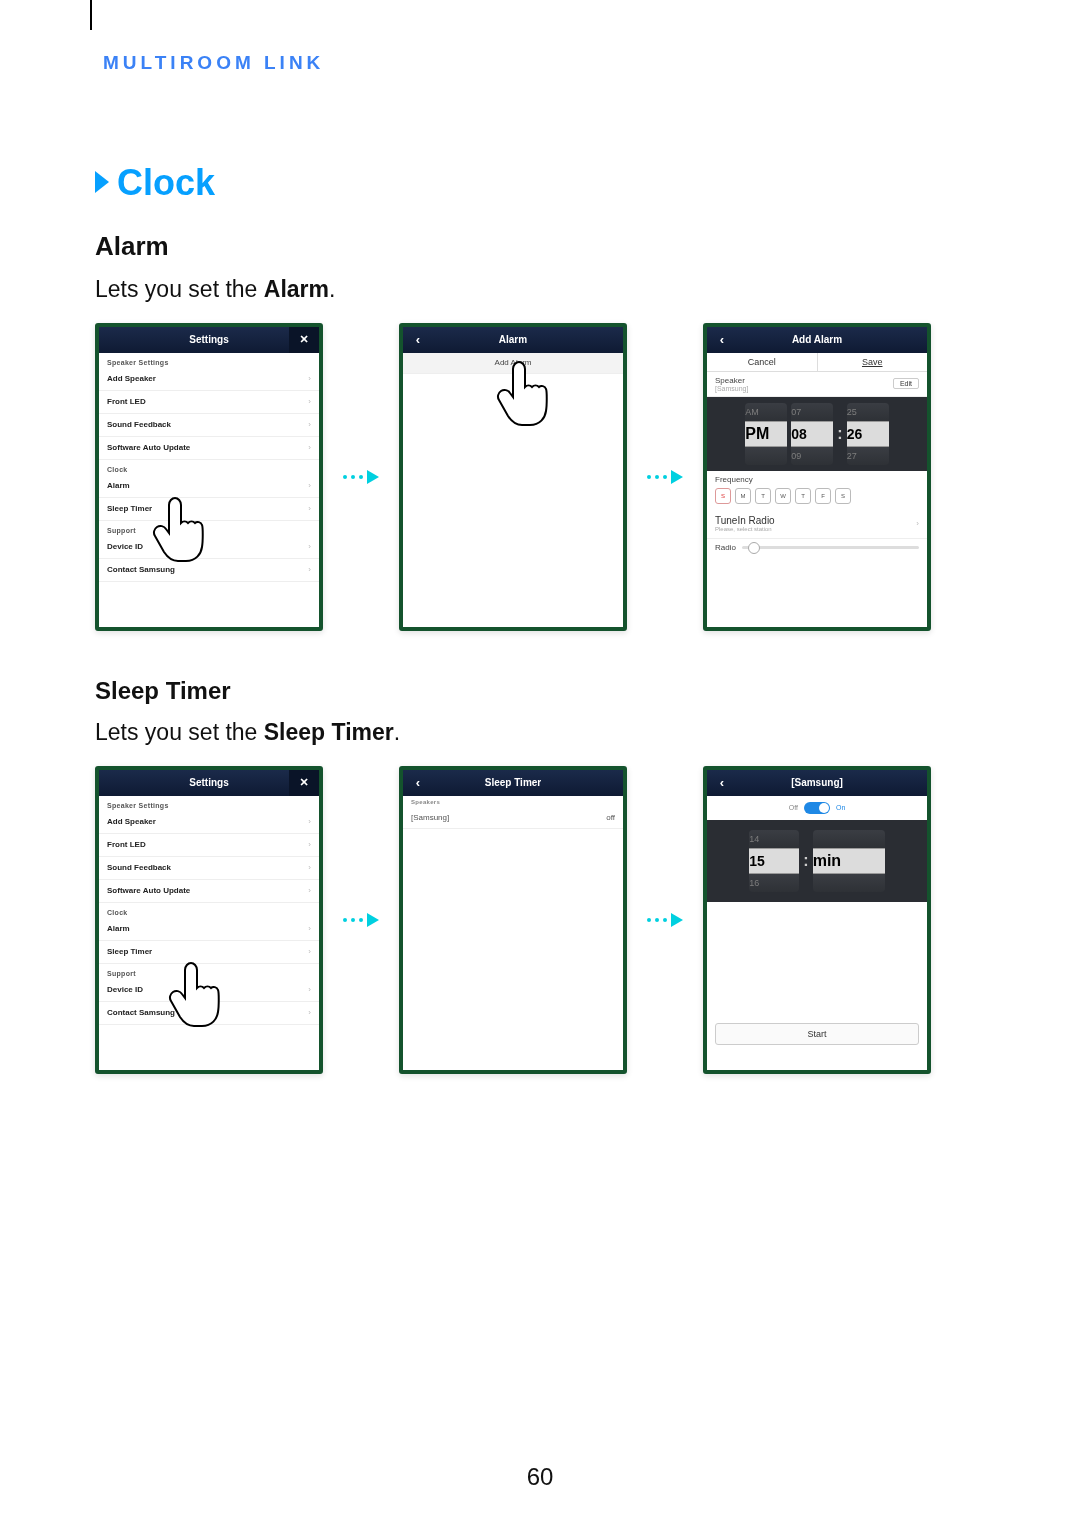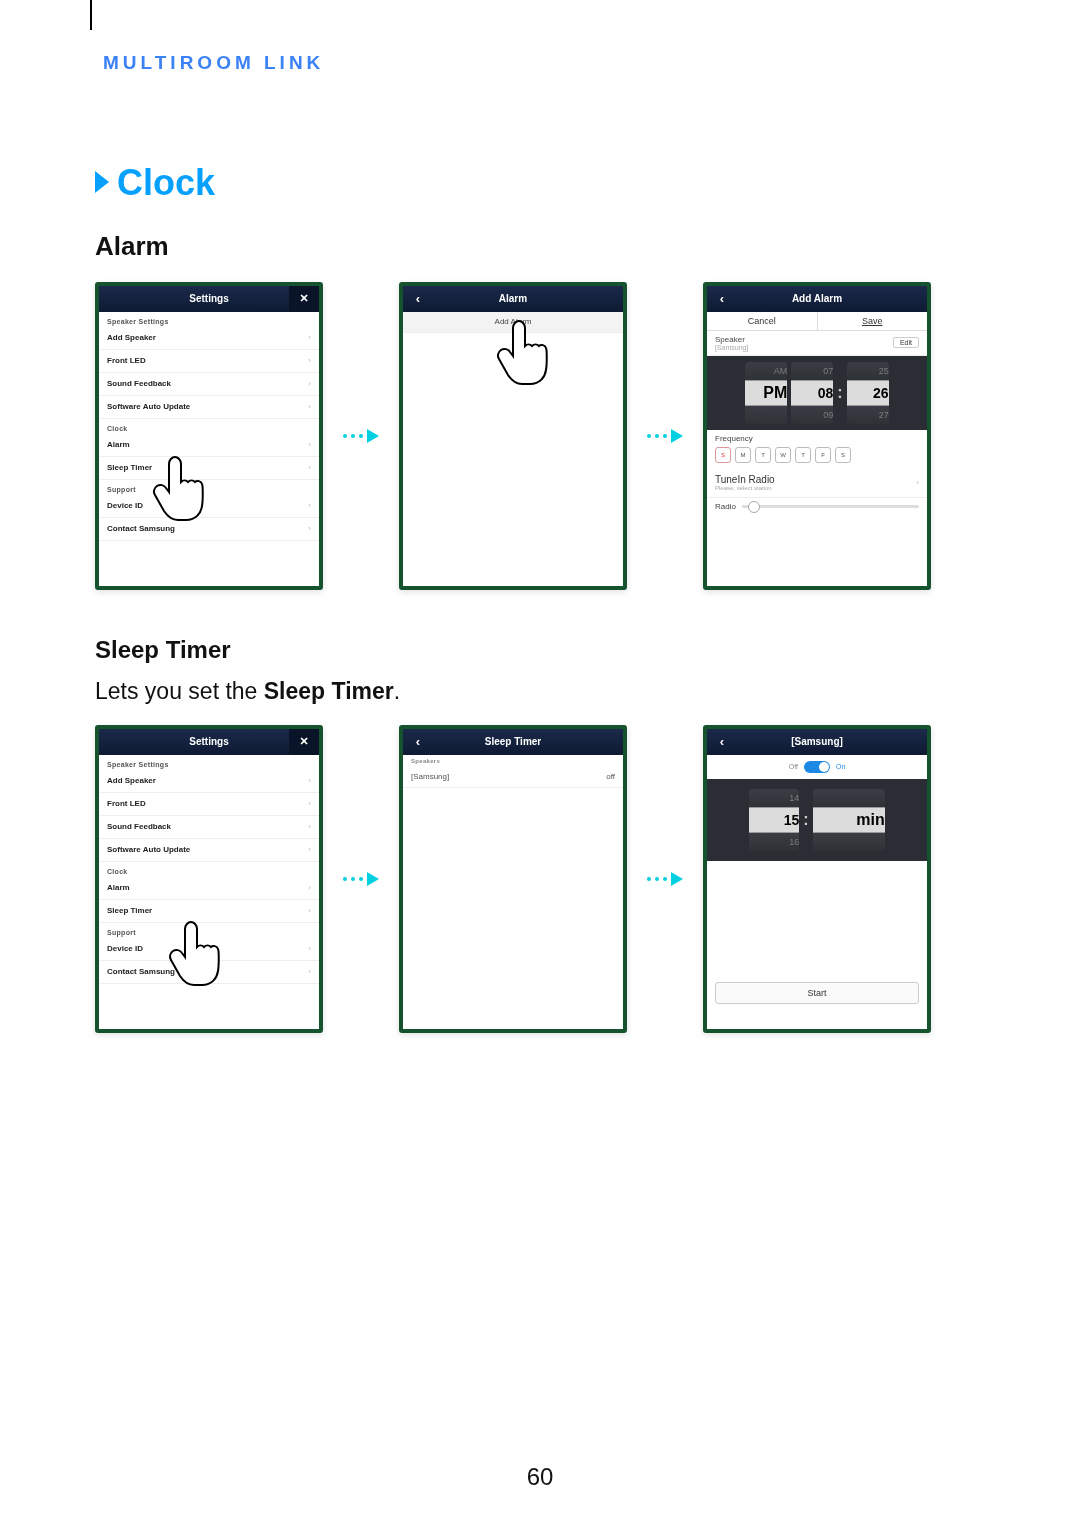--- a/index.html
+++ b/index.html
@@ -17,21 +17,21 @@
   .hdr-dark { height: 26px; background: linear-gradient(#1b2a4a,#0e1a33); color:#fff; display:flex; align-items:center; justify-content:center; font-size:10px; font-weight:600; position:relative; }
   .hdr-dark .xbtn { position:absolute; right:0; top:0; bottom:0; width:30px; background:#0a1428; display:flex; align-items:center; justify-content:center; color:#fff; font-size:11px; }
   .hdr-dark .back { position:absolute; left:0; top:0; bottom:0; width:30px; display:flex; align-items:center; justify-content:center; color:#fff; font-size:13px; font-weight:700; }
   .subbar { height:20px; background:#f3f3f3; border-bottom:1px solid #eee; display:flex; align-items:center; justify-content:center; font-size:8px; color:#444; position:relative; }
   .cat { font-size:7px; font-weight:700; color:#555; padding: 6px 8px 2px; letter-spacing:.3px; }
   .li { height:22px; border-bottom:1px solid #eee; display:flex; align-items:center; justify-content:space-between; padding:0 8px; font-size:8px; font-weight:700; color:#222; }
   .li .chev { color:#bbb; font-weight:400; }
   .li.small { font-weight:400; color:#555; }
   .wheel-wrap { background:#2a2d33; padding: 6px; }
   .wheel { display:flex; justify-content:center; gap:4px; align-items:center; }
-  .col { width:42px; border-radius:4px; overflow:hidden; text-align:right; }
+  .col { width:42px; border-radius:4px; overflow:hidden; text-align:left; }
   .col .muted { font-size:9px; color:#7d7d7d; height:18px; line-height:18px; background:linear-gradient(#3a3d43,#2e3136); }
   .col .sel { background:#dcdcdc; color:#000; font-size:14px; font-weight:700; height:24px; line-height:24px; border:1px solid #999; border-left:none; border-right:none; }
   .col .seltext { font-size:16px; }
   .splitbar { display:flex; border-bottom:1px solid #ddd; }
   .splitbar > div { flex:1; text-align:center; font-size:9px; padding:4px 0; color:#333; }
   .splitbar > div + div { border-left:1px solid #ddd;text-decoration:underline; }
   .field-row { display:flex; align-items:center; justify-content:space-between; padding:4px 8px; font-size:8px; color:#444; border-bottom:1px solid #eee; }
   .editbtn { font-size:7px; border:1px solid #ccc; border-radius:2px; padding:1px 6px; color:#333; }
   .days { display:flex; gap:4px; padding:4px 8px 6px; }
   .day { width:14px; height:14px; border:1px solid #bbb; border-radius:3px; font-size:6px; display:flex; align-items:center; justify-content:center; color:#555; }
@@ -52,20 +52,23 @@
 
 <div class="page">
   <div class="vbar"></div>
   <div class="breadcrumb">MULTIROOM LINK</div>
 
   <div class="section-title">
     <span class="tri"></span><span>Clock</span>
   </div>
 
   <div class="sub-h">Alarm</div>
+  <div class="desc">
+    <span>Lets you set the </span><b>Alarm</b><span>.</span>
+  </div>
 
   <div class="row">
 
     <div class="phone">
       <div class="hdr-dark">
         <span>Settings</span>
         <div class="xbtn">
           <span>✕</span>
         </div>
       </div>

